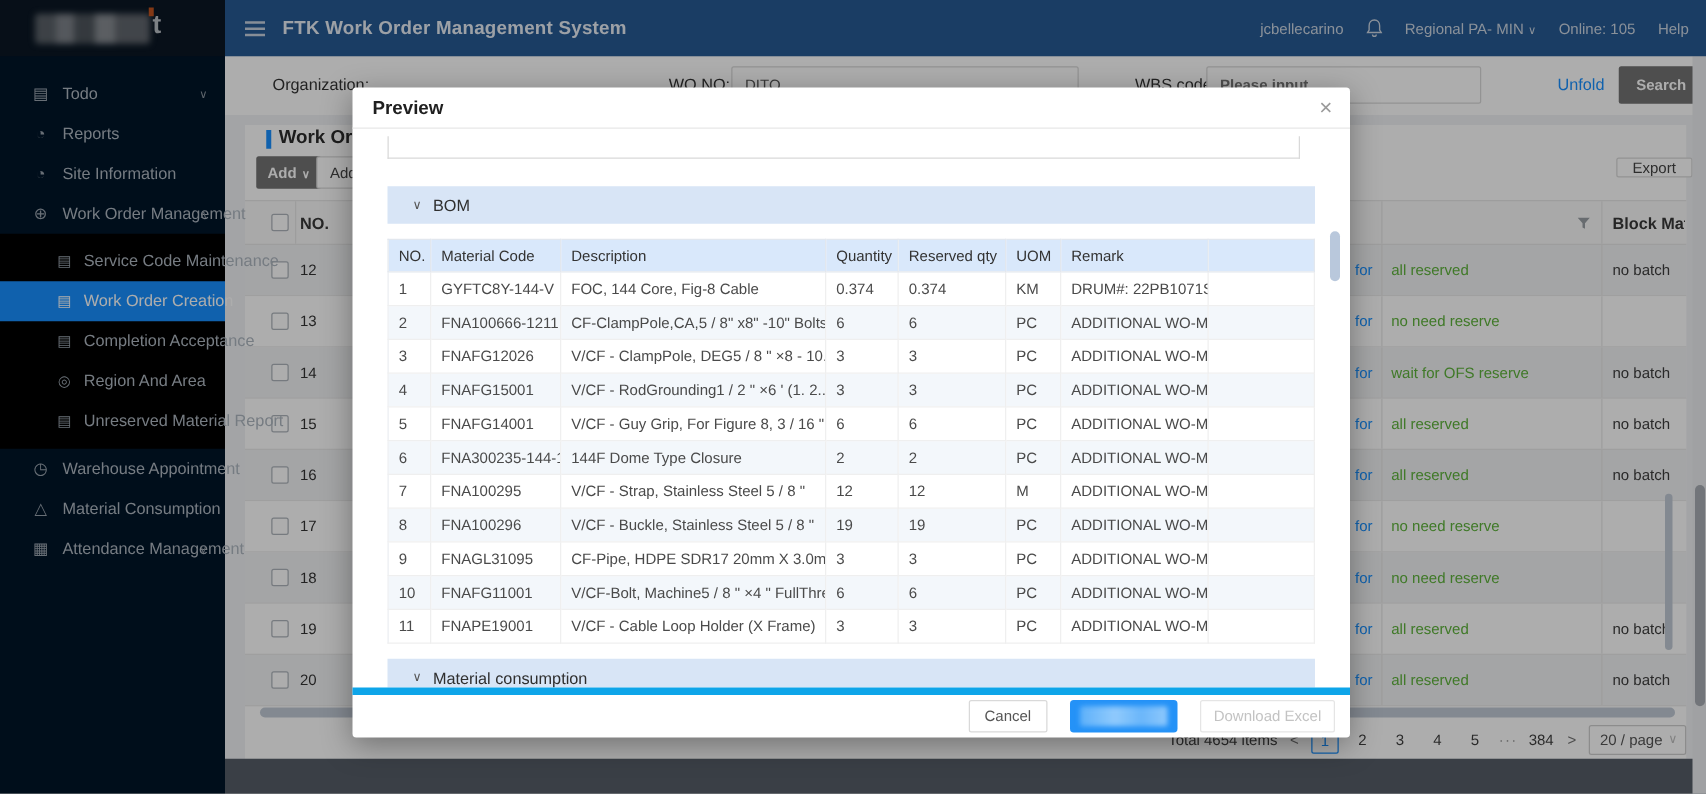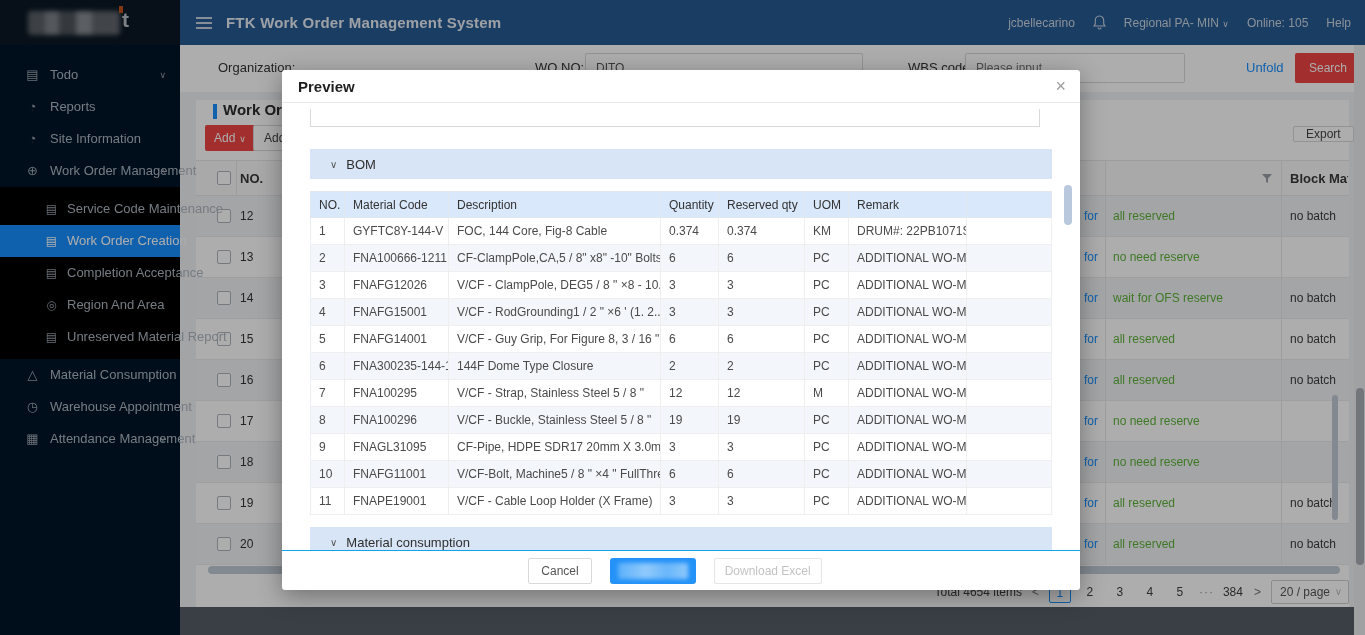--- a/index.html
+++ b/index.html
@@ -33,21 +33,21 @@
   .topbar-right { margin-left:auto; margin-right:14px; display:flex; align-items:center; gap:18px; color:#ccd6e2; font-size:12px; }
   .bell { width:13px; height:15px; }
 
   
   .filterbar { position:absolute; left:180px; top:45px; width:1185px; height:47px; background:#fff; z-index:1; }
   .flabel { position:absolute; top:15px; font-size:13px; color:#333; }
   .fselect, .finput { position:absolute; top:8px; height:30px; background:#fff; border:1px solid #d9d9d9; border-radius:2px; font-size:12px; color:#555; padding:0 10px; line-height:28px; }
   .placeholder { color:#bfbfbf; }
   .sel-chev { position:absolute; right:10px; top:0; line-height:28px; color:#bfbfbf; font-size:10px; }
   .link { color:#1890ff; font-size:13px; cursor:pointer; }
-  .btn-primary { background:#ef4444; color:#fff; border:none; border-radius:2px; font-size:12px; cursor:pointer; }
+  .btn-primary { background:#737373; color:#fff; border:none; border-radius:2px; font-size:12px; cursor:pointer;font-weight:bold; }
   .btn-plain { background:#fff; color:#444; border:1px solid #d9d9d9; border-radius:2px; font-size:12px; cursor:pointer; }
 
   
   .card { position:absolute; left:196px; top:100px; width:1153px; height:507px; background:#fff; z-index:1; }
   .title-bar { position:absolute; left:213px; top:104px; width:4px; height:15px; background:#1890ff; z-index:2; }
   .page-title { position:absolute; left:223px; top:101px; font-size:15px; font-weight:bold; color:#2b2b2b; z-index:2; white-space:nowrap; }
   .add-btn { position:absolute; left:205px; top:125px; height:26px; padding:0 9px; z-index:2; }
   .add-btn .cv { font-size:9px; margin-left:4px; }
   .addi-btn { position:absolute; left:253px; top:125px; height:26px; padding:0 10px; z-index:2; white-space:nowrap; }
   .export-btn { position:absolute; left:1293px; top:126px; height:16px; padding:0 12px; z-index:2; }
@@ -89,21 +89,21 @@
   .modal-body { position:relative; height:447px; padding:0 28px; overflow:hidden; }
   .partial-box { margin-top:6px; height:18px; margin-right:12px; border:1px solid #d9d9d9; border-top:none; }
   .section-bar { margin-top:22px; height:30px; background:#d8e5f6; display:flex; align-items:center; padding-left:20px; font-size:13px; color:#2f2f2f; }
   .section-bar .cv { font-size:10px; color:#555; margin-right:9px; }
   .section-bar.mat { margin-top:12px; }
   .bom-table { margin-top:12px; width:742px; border-collapse:collapse; table-layout:fixed; font-size:12px; }
   .bom-table th { background:#d9e8fb; border:1px solid #e2e7ee; font-weight:normal; color:#333; text-align:left; height:26px; padding:0 8px; white-space:nowrap; overflow:hidden; }
   .bom-table td { border:1px solid #efefef; border-left:1px solid #ebeef2; color:#4a4a4a; height:27px; padding:0 8px; white-space:nowrap; overflow:hidden; }
   .bom-table tr.alt td { background:#f3f7fb; }
   .modal-scroll { position:absolute; right:8px; top:82px; width:8px; height:40px; border-radius:4px; background:#b9c8dc; }
-  .modal-foot { position:absolute; left:0; bottom:0; width:100%; height:40px; border-top:1px solid #0ea5e9; display:flex; align-items:center; justify-content:center; gap:18px; padding-right:12px; }
+  .modal-foot { position:absolute; left:0; bottom:0; width:100%; height:40px; border-top:6px solid #0ea5e9; display:flex; align-items:center; justify-content:flex-end; gap:18px; padding-right:12px; }
   .m-cancel { height:26px; padding:0 12px; background:#fff; border:1px solid #d9d9d9; border-radius:2px; font-size:12px; color:#555; cursor:pointer; }
   .m-redacted { position:relative; width:86px; height:26px; background:#2492f7; border:none; border-radius:3px; overflow:hidden; cursor:pointer; }
   .m-redacted .blur { position:absolute; left:8px; right:8px; top:5px; bottom:5px; border-radius:2px;
      background:linear-gradient(90deg,#5db0fa,#90cafc 40%,#6ab6fa 70%,#8ec8fc); filter:blur(2px); }
   .m-download { height:26px; padding:0 10px; background:#fff; border:1px solid #e5e5e5; border-radius:2px; font-size:12px; color:#c3c3c3; cursor:not-allowed; }
 </style>
 </head>
 <body>
 
 <div class="stage">
@@ -140,24 +140,24 @@
           <span class="ic">▤</span><span>Completion Acceptance</span>
         </div>
         <div class="sub-item">
           <span class="ic">◎</span><span>Region And Area</span>
         </div>
         <div class="sub-item">
           <span class="ic">▤</span><span>Unreserved Material Report</span>
         </div>
       </div>
       <div class="nav-item">
+        <span class="ic">◷</span><span>Warehouse Appointment</span>
+      </div>
+      <div class="nav-item">
         <span class="ic">△</span><span>Material Consumption</span>
-      </div>
-      <div class="nav-item">
-        <span class="ic">◷</span><span>Warehouse Appointment</span>
       </div>
       <div class="nav-item">
         <span class="ic">▦</span><span>Attendance Management</span>
         <span class="nav-chev">∨</span>
       </div>
     </nav>
   </aside>
 
   <header class="topbar">
     <span class="burger">
@@ -180,21 +180,21 @@
 
   <div class="filterbar">
     <span class="flabel" style="left:38px;">Organization:</span>
     <div class="fselect" style="left:112px; width:228px;margin-top:40px;">
       <span class="placeholder">Please select</span>
       <span class="sel-chev">∨</span>
     </div>
     <span class="flabel" style="left:355px;">WO NO:</span>
     <input class="finput" style="left: 405px; width: 278px;" value="DITO">
     <span class="flabel" style="left:728px;">WBS code:</span>
-    <input class="finput" style="left: 785px; width: 220px;" placeholder="Please input">
+    <input class="finput" style="left: 785px; width: 220px; font-weight: bold;" placeholder="Please input">
     <span class="link" style="position:absolute; left:1066px; top:15px;">Unfold</span>
     <button class="btn-primary" style="position:absolute; left:1115px; top:8px; height:30px; padding:0 14px;">Search</button>
   </div>
 
   <div class="card"></div>
   <div class="title-bar"></div>
   <div class="page-title">Work Orde</div>
   <button class="btn-primary add-btn"><span>Add</span><span class="cv">∨</span></button>
   <button class="btn-plain addi-btn">Addit</button>
   <button class="btn-plain export-btn">Export</button>

